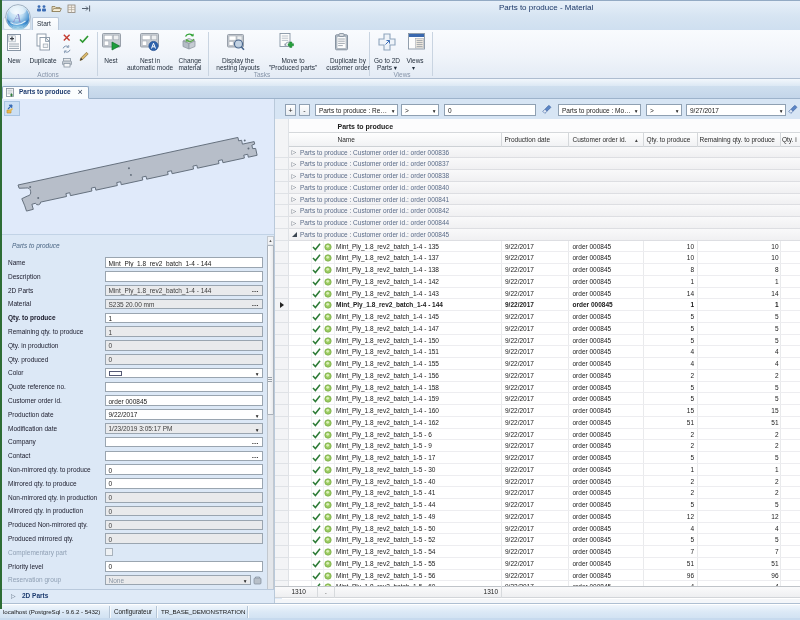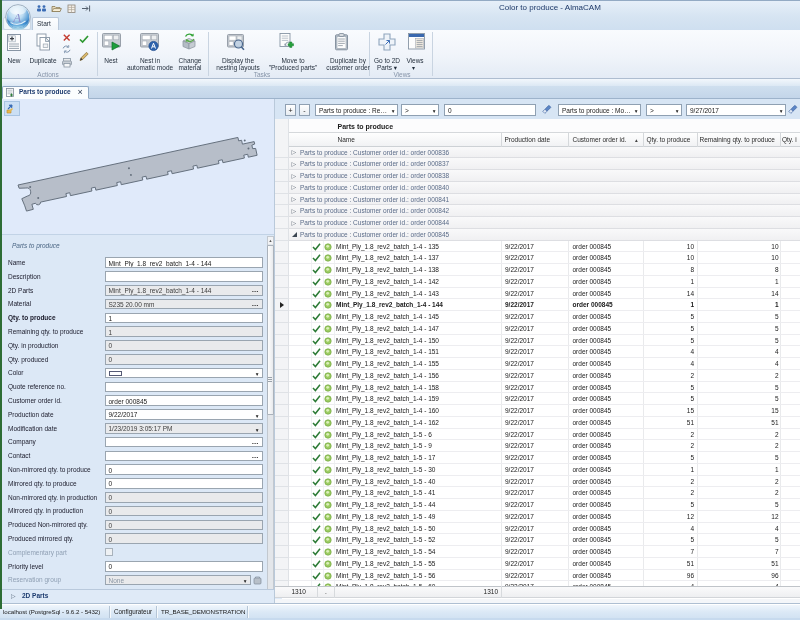--- a/index.html
+++ b/index.html
@@ -1,21 +1,21 @@
 <!DOCTYPE html>
 <html><head><meta charset="utf-8">
 <style>
 * { margin:0; padding:0; box-sizing:border-box; }
 html,body { width:800px; height:620px; overflow:hidden; }
 body { font-family:"Liberation Sans", sans-serif; background:#fff; position:relative; }
 .abs { position:absolute; }
 .t { position:absolute; white-space:nowrap; font-size:6.5px; color:#1a1a1a; line-height:1; }
 </style></head><body>
 <div class="abs" style="left:0;top:0;width:800px;height:30px;background:linear-gradient(#e6eff9,#d6e4f2 55%,#cfdff0);border-top:1px solid #93aac4;"></div>
-<div class="t" style="left:499px;top:4px;font-size:8px;color:#1d3868;font-weight:normal;">Color to produce - AlmaCAM</div>
+<div class="t" style="left:499px;top:4px;font-size:8px;color:#1d3868;font-weight:normal;">Parts to produce - Material</div>
 
 <svg class="abs" style="left:36px;top:4px" width="58" height="10" viewBox="0 0 58 10">
  <g fill="#3a6cb5">
   <circle cx="3" cy="2.6" r="1.4"></circle>
       <circle cx="8" cy="2.6" r="1.4"></circle>
   <rect x="1" y="4.6" width="4" height="3" rx="1"></rect>
       <rect x="6" y="4.6" width="4" height="3" rx="1"></rect>
  </g>
  <g transform="translate(15,0)">
   <path d="M1 7.5 L1 2.5 L4 2.5 L5 3.6 L9 3.6 L9 7.5 Z" fill="#e9ddc0" stroke="#8a7b55" stroke-width="0.8"></path>

